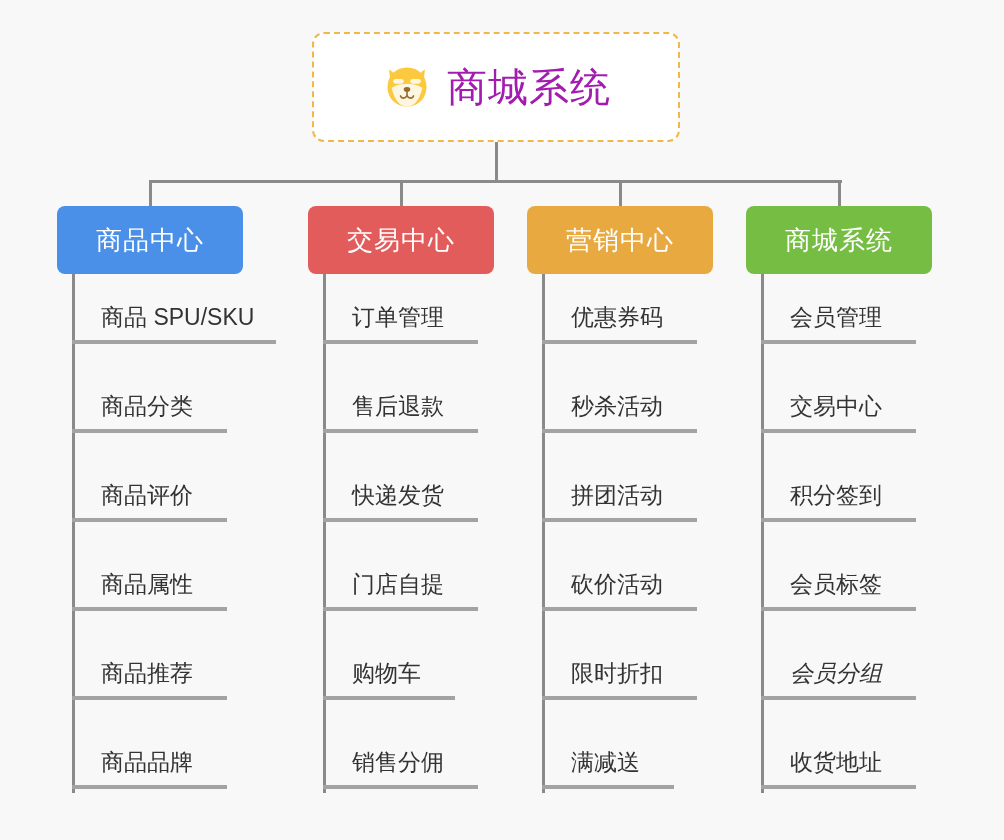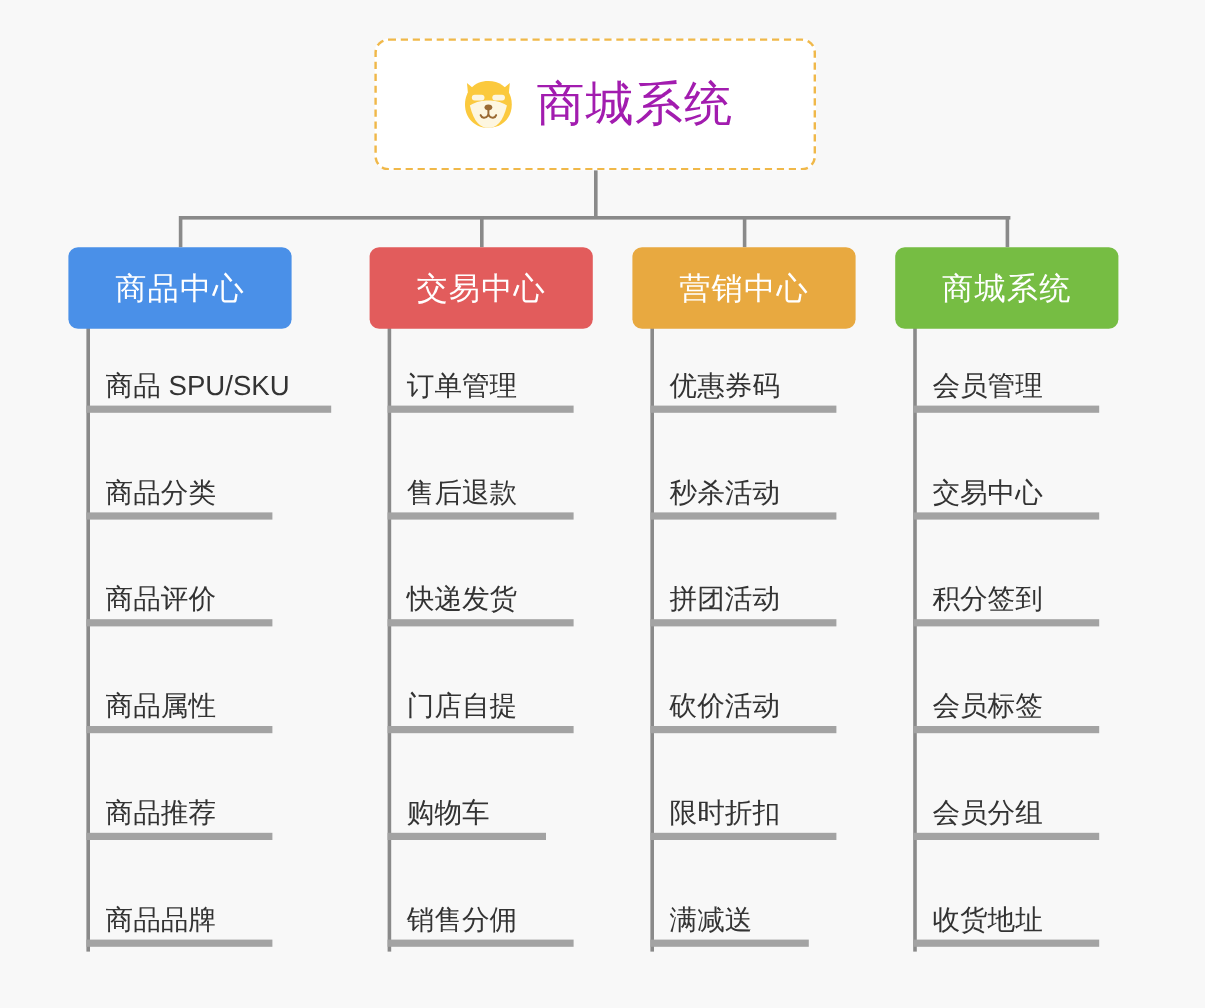--- a/index.html
+++ b/index.html
@@ -87,24 +87,24 @@
     top: 0;
     width: 3px;
     background: #8a8a8a;
   }
   .leaf {
     position: absolute;
     left: 0;
     box-sizing: border-box;
     height: 44px;
     display: flex;
-    align-items: flex-end;
-    padding-left: 16px;
+    align-items: center;
+    padding-left: 29px;
     padding-bottom: 4px;
-    border-bottom: 6px solid #a3a3a3;
+    border-bottom: 4px solid #a3a3a3;
     white-space: nowrap;
   }
   .leaf-label {
     font-size: 23px;
     line-height: 1.1;
     color: #333333;
     white-space: nowrap;
   }
 </style>
 </head>
@@ -208,21 +208,21 @@
         </div>
         <div class="leaf" style="top: 117px; width: 155px;">
           <span class="leaf-label">交易中心</span>
         </div>
         <div class="leaf" style="top: 206px; width: 155px;">
           <span class="leaf-label">积分签到</span>
         </div>
         <div class="leaf" style="top: 295px; width: 155px;">
           <span class="leaf-label">会员标签</span>
         </div>
-        <div class="leaf" style="top: 384px; width: 155px;">
+        <div class="leaf" style="top: 384px; width: 155px; font-style: italic;">
           <span class="leaf-label">会员分组</span>
         </div>
         <div class="leaf" style="top: 473px; width: 155px;">
           <span class="leaf-label">收货地址</span>
         </div>
       </div>
     </div>
 
 <div class="cat-box" style="left: 57px; top: 206px; width: 186px; background: rgb(74, 144, 232);">
       <span>商品中心</span>

